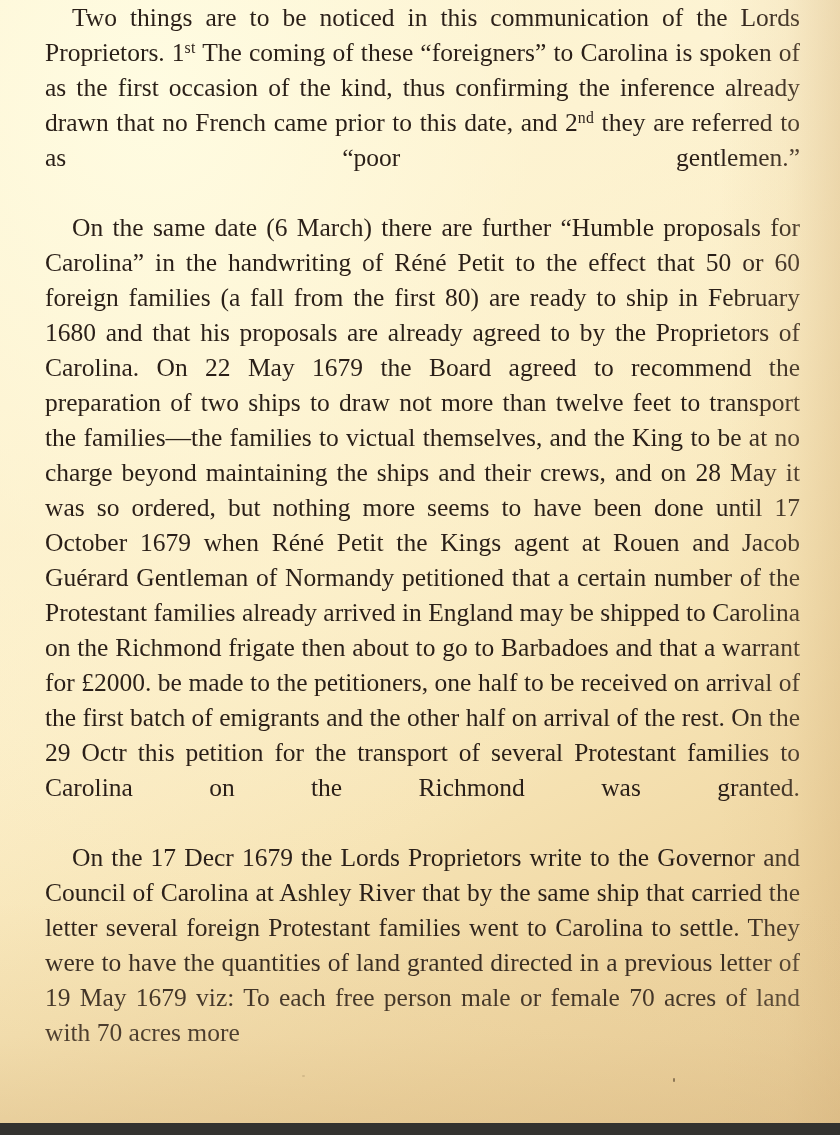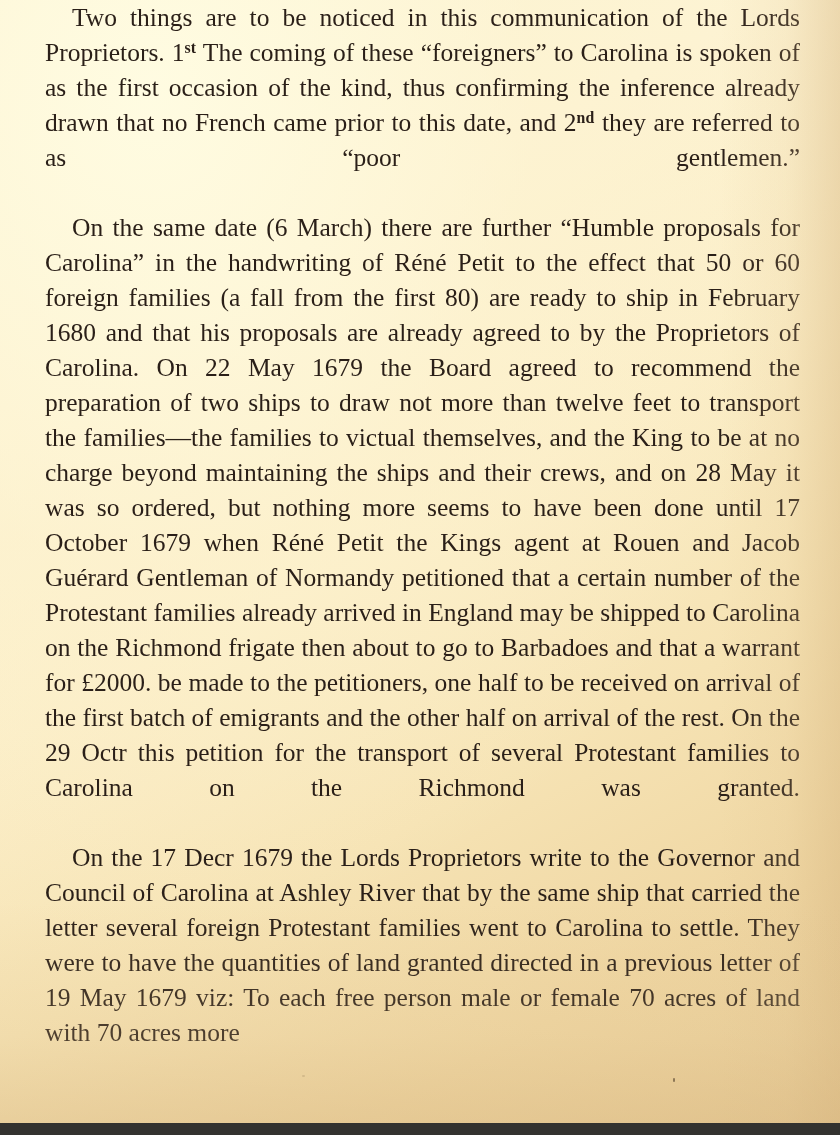--- a/index.html
+++ b/index.html
@@ -87,21 +87,21 @@
     width: 100%;
   }
   #text-block p.nolastjustify::after {
     display: none;
   }
 
   sup.ord {
     font-size: 0.62em;
     vertical-align: 0.52em;
     line-height: 0;
-    font-weight: 700;
+    font-weight: 400;
     letter-spacing: 0.2px;
   }
 
   
   #scan-band {
     position: absolute;
     left: 0;
     bottom: 0;
     width: 840px;
     height: 12px;

